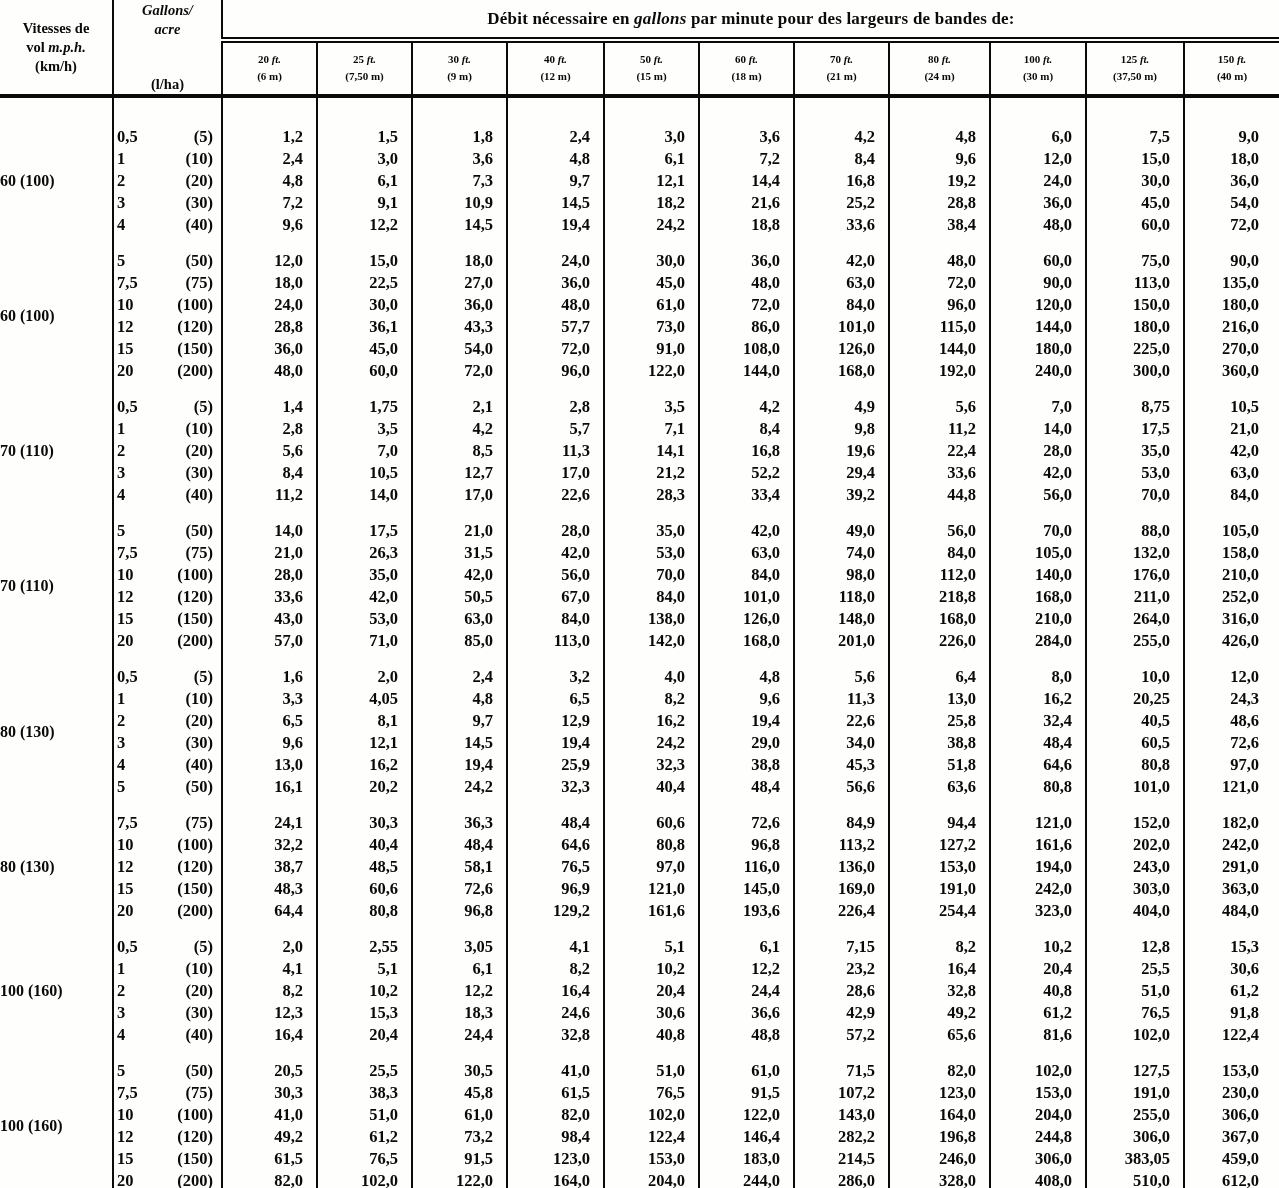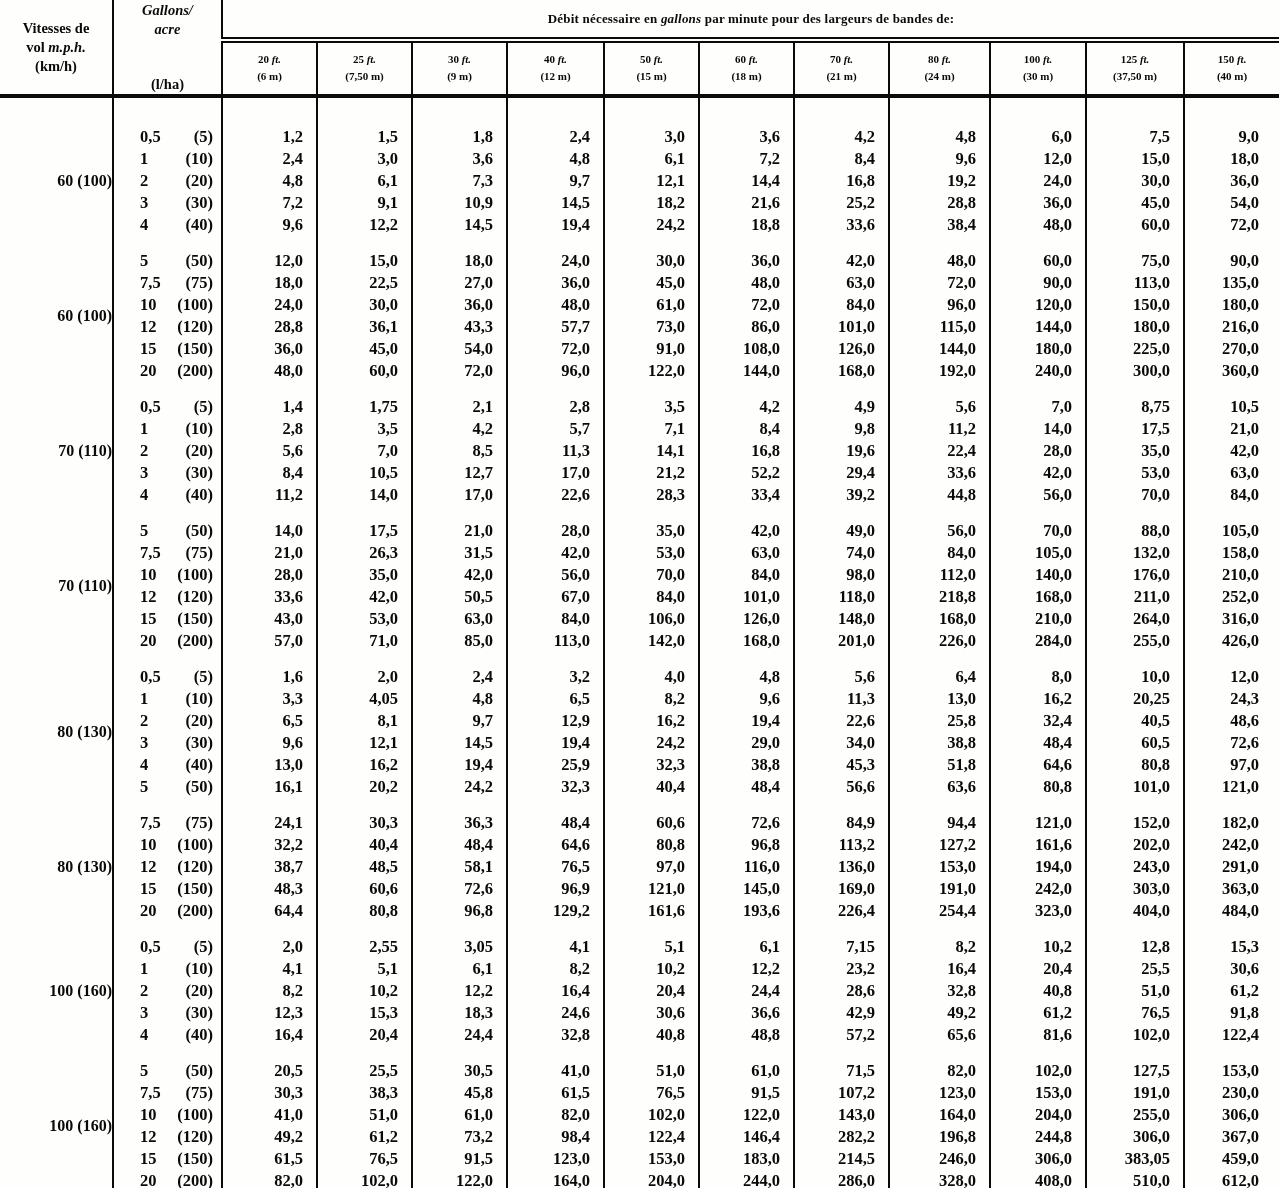--- a/index.html
+++ b/index.html
@@ -14,34 +14,34 @@
   
   thead th{vertical-align:middle;text-align:center;font-weight:bold;padding:0;}
   th.corner{
     font-size:14.5px;line-height:19px;border-bottom:4px solid #0a0a0a;
   }
   th.corner .ln{display:block;}
   th.corner-rate{border-left:2px solid #0a0a0a;font-style:italic;}
   th.corner-rate .plain{font-style:normal;margin-top:36px;}
   th.main-hdr{
     border-left:2px solid #0a0a0a;border-bottom:6px double #0a0a0a;
-    font-size:13px;line-height:18px;padding:10px 0 9px 0;letter-spacing:.2px;
+    font-size:17px;line-height:18px;padding:10px 0 9px 0;letter-spacing:.2px;
   }
   tr.wrow th{
     border-left:2px solid #0a0a0a;border-bottom:4px solid #0a0a0a;
     font-size:11px;line-height:17px;padding:8px 0 9px 0;
   }
   
   td{
     font-size:16.5px;line-height:22px;height:22px;padding:0;
     vertical-align:middle;white-space:nowrap;overflow:hidden;
   }
-  td.speed{text-align:right;font-size:16px;}
+  td.speed{text-align:left;font-size:16px;}
   td.gal{border-left:2px solid #0a0a0a;}
-  td.gal .wrap{display:flex;justify-content:space-between;padding:0 8px 0 26px;}
+  td.gal .wrap{display:flex;justify-content:space-between;padding:0 8px 0 3px;}
   td.num{border-left:2px solid #0a0a0a;text-align:right;padding-right:13px;}
   td.num.last{padding-right:20px;}
   tr.spacer td{height:14px;line-height:14px;font-size:1px;}
   tr.spacer.first td{height:28px;line-height:28px;}
 </style>
 </head>
 <body>
 
 <div class="page">
   <table class="flow">
@@ -572,21 +572,21 @@
           <td class="gal">
             <span class="wrap">
               <span>15</span>
               <span>(150)</span>
             </span>
           </td>
           <td class="num">43,0</td>
           <td class="num">53,0</td>
           <td class="num">63,0</td>
           <td class="num">84,0</td>
-          <td class="num">106,0</td>
+          <td class="num">138,0</td>
           <td class="num">126,0</td>
           <td class="num">148,0</td>
           <td class="num">168,0</td>
           <td class="num">210,0</td>
           <td class="num">264,0</td>
           <td class="num last">316,0</td>
         </tr>
         <tr>
           <td class="gal">
             <span class="wrap">

